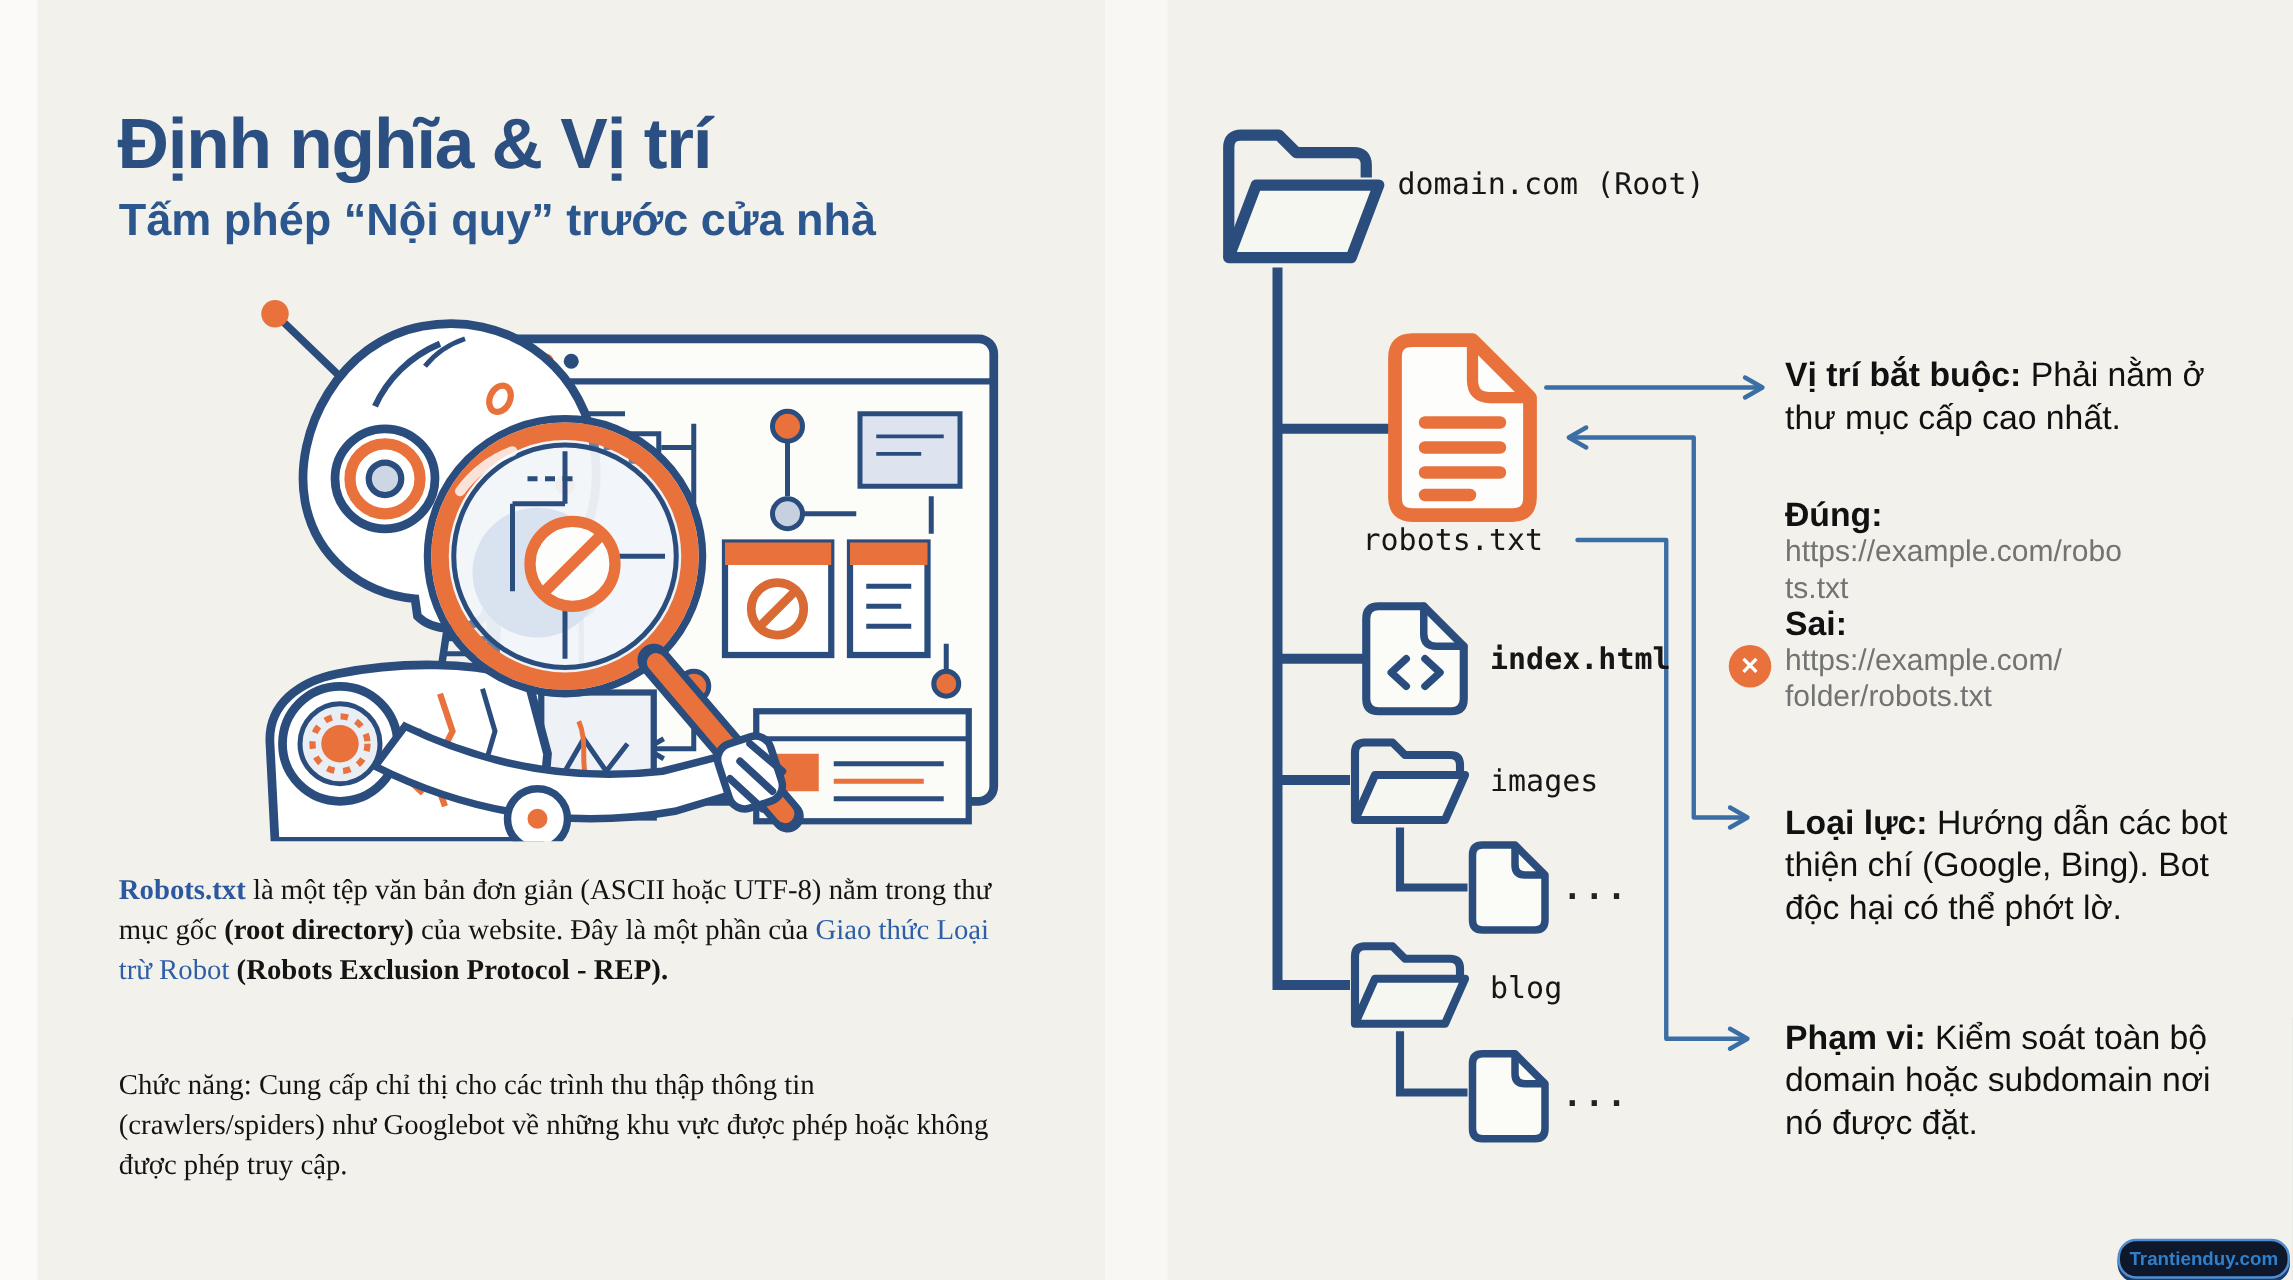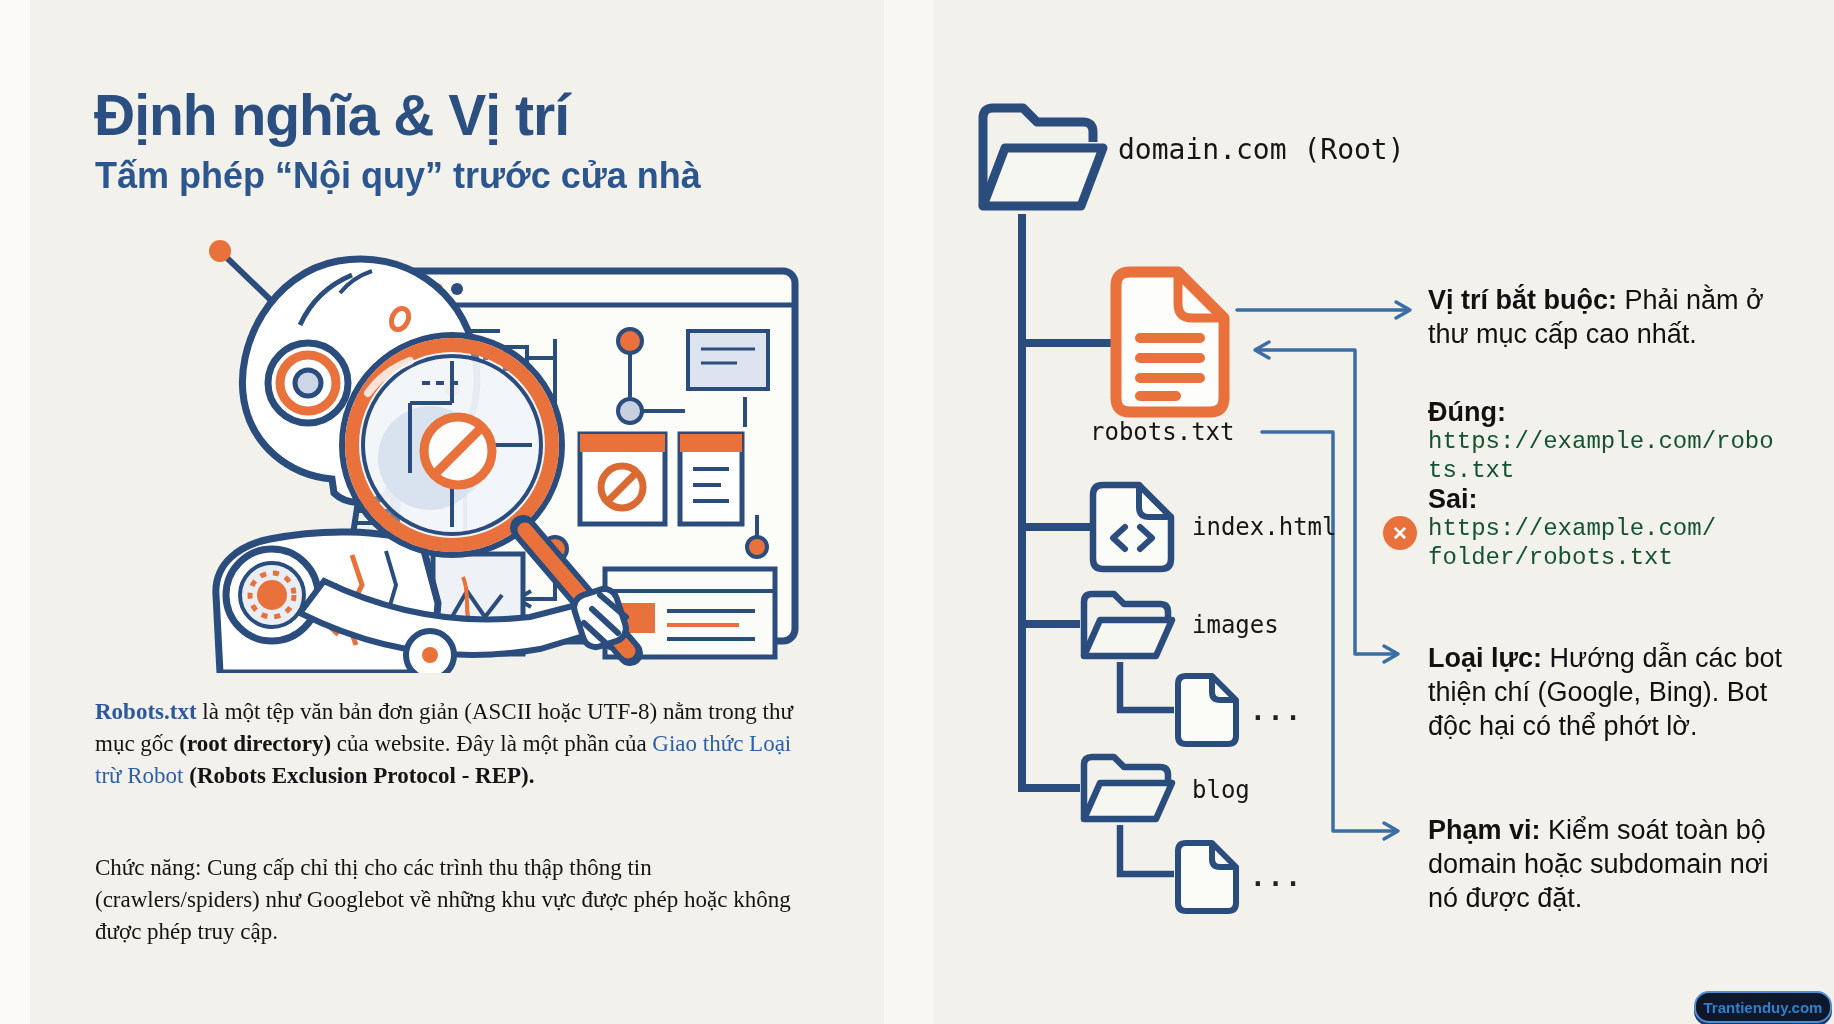--- a/index.html
+++ b/index.html
@@ -28,37 +28,37 @@
     font-size:23px;line-height:32px;color:#141414;
   }
   .para1{top:696px;}
   .para2{top:852px;}
   .seg-bold{font-weight:700;}
   .seg-link{color:#2d5fa8;}
   .seg-link-bold{color:#2b589e;font-weight:700;}
 
   
   .mono{font-family:"DejaVu Sans Mono",monospace;color:#161616;position:absolute;white-space:nowrap;}
-  .lbl-root{left:1118px;top:133px;font-size:28px;}
+  .lbl-root{left:1118px;top:133px;font-size:24px;}
   .lbl-robots{left:1090px;top:418px;font-size:24px;}
-  .lbl-index{left:1192px;top:513px;font-size:24px;}
+  .lbl-index{left:1192px;top:513px;font-size:24px;font-weight:bold;}
   .lbl-images{left:1192px;top:611px;font-size:24px;}
   .lbl-blog{left:1192px;top:776px;font-size:24px;}
   .lbl-dots{font-size:26px;font-weight:700;color:#222;letter-spacing:2px;}
   .dots1{left:1250px;top:696px;}
   .dots2{left:1250px;top:862px;}
 
   
   .ann{position:absolute;font-size:27px;line-height:34px;color:#111;}
   .ann-loc{left:1428px;top:283px;width:348px;}
   .ann-auth{left:1428px;top:641px;width:368px;}
   .ann-scope{left:1428px;top:813px;width:342px;}
   .ann-ex{left:1428px;top:398px;width:400px;line-height:29px;}
   .ann-ex .ex-label{font-weight:700;font-size:27px;line-height:29px;}
-  .ann-ex .ex-url{font-family:Liberation Mono, monospace;font-size:24px;line-height:29px;color:#14532d;}
+  .ann-ex .ex-url{font-family:Liberation Sans, sans-serif;font-size:24px;line-height:29px;color:#737373;}
   .x-badge{
     position:absolute;left:1383px;top:516px;width:34px;height:34px;border-radius:50%;
     background:#e8713c;color:#fff;font-weight:700;font-size:19px;
     display:flex;align-items:center;justify-content:center;
   }
 
   
   .illu{position:absolute;left:100px;top:233px;}
   .tree-svg{position:absolute;left:930px;top:0;}
 

